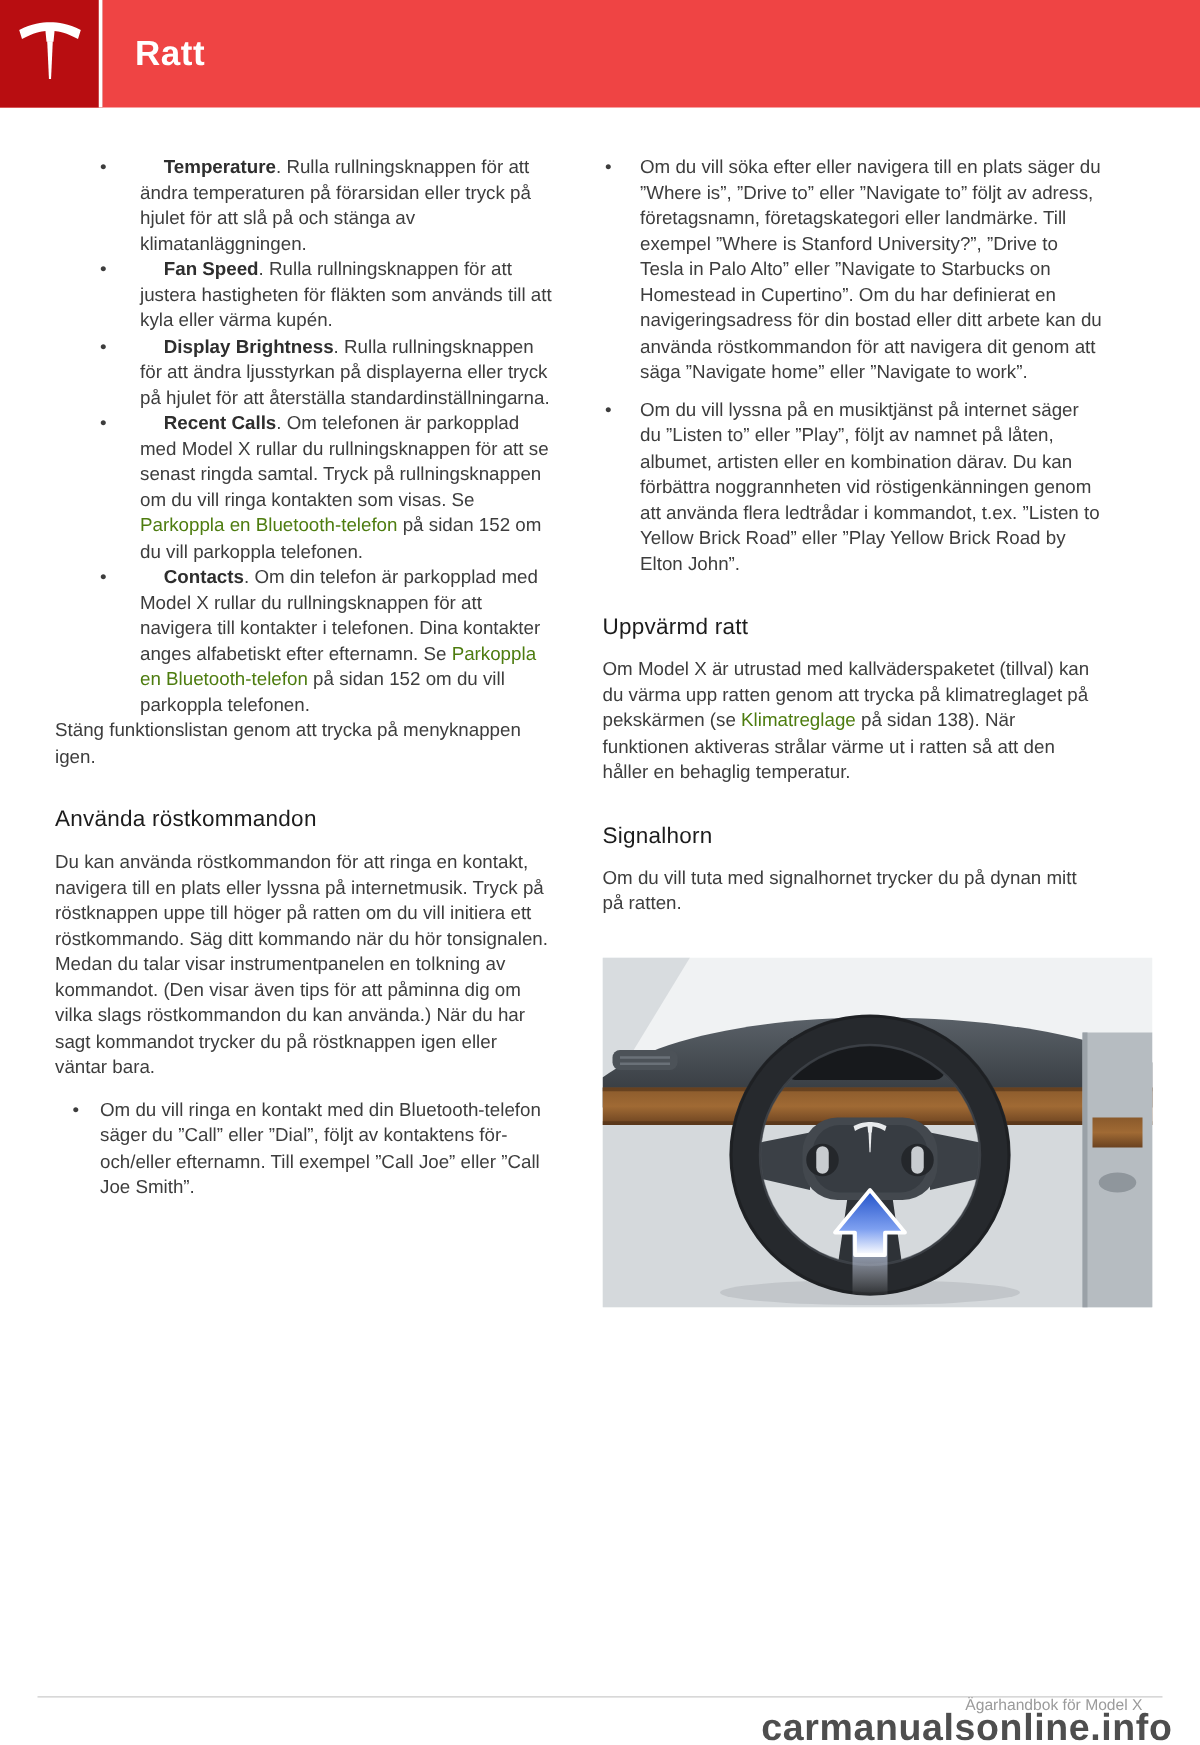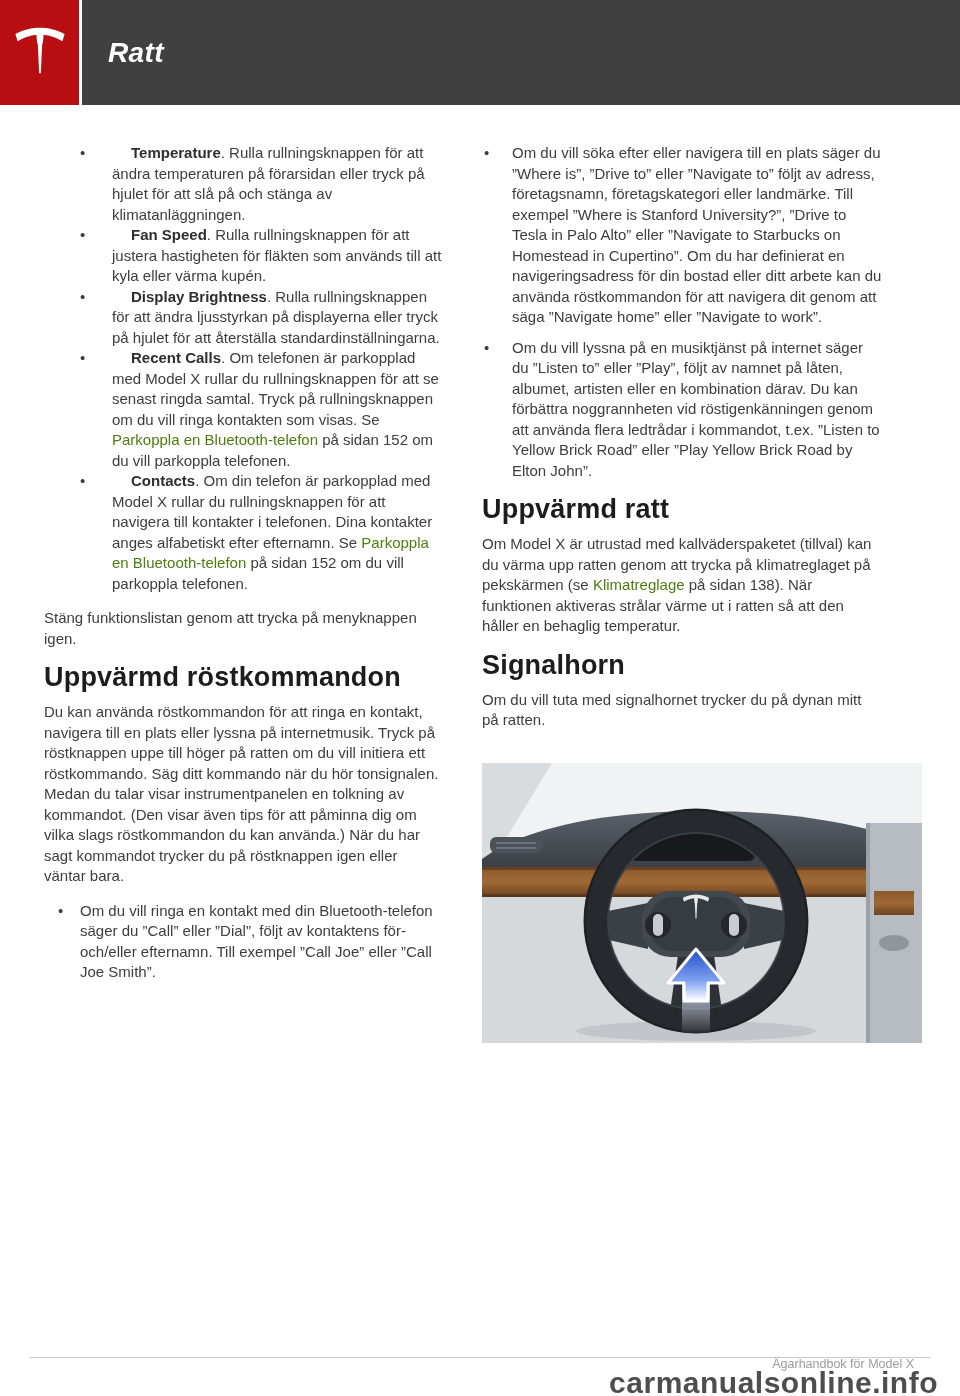--- a/index.html
+++ b/index.html
@@ -2,47 +2,47 @@
 <html lang="sv"><head>
 <meta charset="utf-8">
 <style>
   * { margin:0; padding:0; box-sizing:border-box; }
   html,body { width:960px; height:1396px; }
   body {
     position:relative; overflow:hidden; background:#ffffff;
     font-family:"Liberation Sans", sans-serif; color:#3d3d3d;
   }
   
-  .header { display:flex; height:105px; background:#404040;font-style:italic; }
+  .header { display:flex; height:86px; background:#ef4444; }
   .logo-box {
     width:82px; flex:none; background:#b80d11; border-right:3px solid #ffffff;
     display:flex; align-items:center; justify-content:center;
   }
   .logo-box svg { width:56px; height:56px; }
   .header-title {
     display:flex; align-items:center; padding-left:26px;
     color:#ffffff; font-size:28px; font-weight:bold; letter-spacing:0.4px;
   }
   
   .content { display:flex; padding:38px 0 0 44px; }
   .col-left  { width:398px; flex:none; margin-right:40px; }
   .col-right { width:400px; flex:none; }
   p, .f-text, .v-text { font-size:15px; line-height:20.5px; color:#3d3d3d; }
   p { margin:0 0 14px; }
   h2 {
-    font-size:27px; line-height:26px; color:#1c1c1c; font-weight:bold;
-    margin:15px 0 12px; letter-spacing:0.2px;
+    font-size:18px; line-height:26px; color:#1c1c1c; font-weight:normal;
+    margin:26px 0 12px; letter-spacing:0.2px;
   }
   .lbl { font-weight:bold; color:#2e2e2e;margin-left:19px; }
   a.xlink { color:#4d7c0f; text-decoration:none; cursor:pointer; }
   
   .f-li { display:flex; margin-left:36px; }
   .f-bullet { width:32px; flex:none; font-size:15px; line-height:20.5px; color:#3d3d3d; }
   .f-text { flex:1; }
-  .close-p { margin-top:14px; }
+  .close-p { }
   
   .v-li { display:flex; margin-left:14px; margin-bottom:10px; }
   .v-li--r { margin-left:2px; }
   .v-bullet { width:22px; flex:none; font-size:15px; line-height:20.5px; }
   .v-li--r .v-bullet { width:28px; }
   .v-text { flex:1; }
   
   .wheel-figure { width:440px; margin-top:32px; }
   .wheel-figure svg { display:block; width:440px; height:280px; }
   
@@ -97,21 +97,21 @@
 
         <div class="f-li">
           <span class="f-bullet">•</span>
           <div class="f-text"><span class="lbl">Contacts</span><span>. Om din telefon är parkopplad med Model X rullar du rullningsknappen för att navigera till kontakter i telefonen. Dina kontakter anges alfabetiskt efter efternamn. Se </span><a class="xlink">Parkoppla en Bluetooth-telefon</a><span> på sidan 152 om du vill parkoppla telefonen.</span></div>
         </div>
 
       </div>
 
       <p class="close-p">Stäng funktionslistan genom att trycka på menyknappen igen.</p>
 
-      <h2>Uppvärmd röstkommandon</h2>
+      <h2>Använda röstkommandon</h2>
 
       <p>Du kan använda röstkommandon för att ringa en kontakt, navigera till en plats eller lyssna på internetmusik. Tryck på röstknappen uppe till höger på ratten om du vill initiera ett röstkommando. Säg ditt kommando när du hör tonsignalen. Medan du talar visar instrumentpanelen en tolkning av kommandot. (Den visar även tips för att påminna dig om vilka slags röstkommandon du kan använda.) När du har sagt kommandot trycker du på röstknappen igen eller väntar bara.</p>
 
       <div class="v-li">
         <span class="v-bullet">•</span>
         <div class="v-text">Om du vill ringa en kontakt med din Bluetooth-telefon säger du ”Call” eller ”Dial”, följt av kontaktens för- och/eller efternamn. Till exempel ”Call Joe” eller ”Call Joe Smith”.</div>
       </div>
 
     </section>
 

